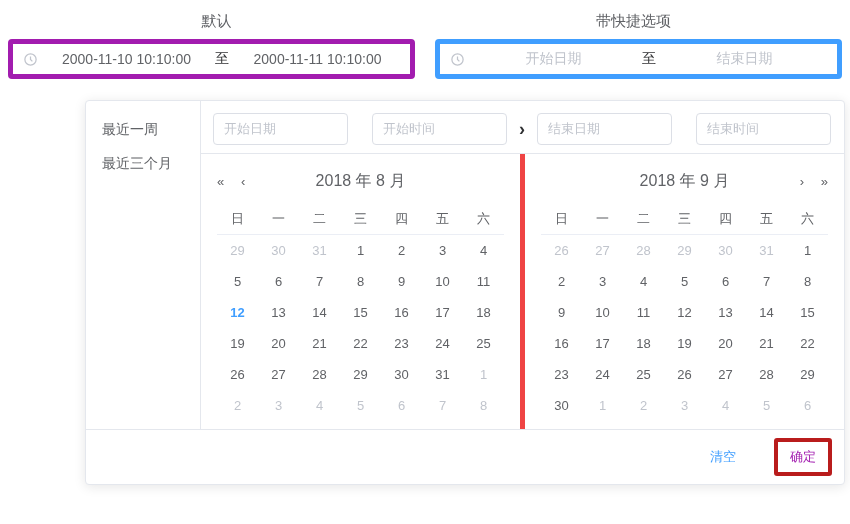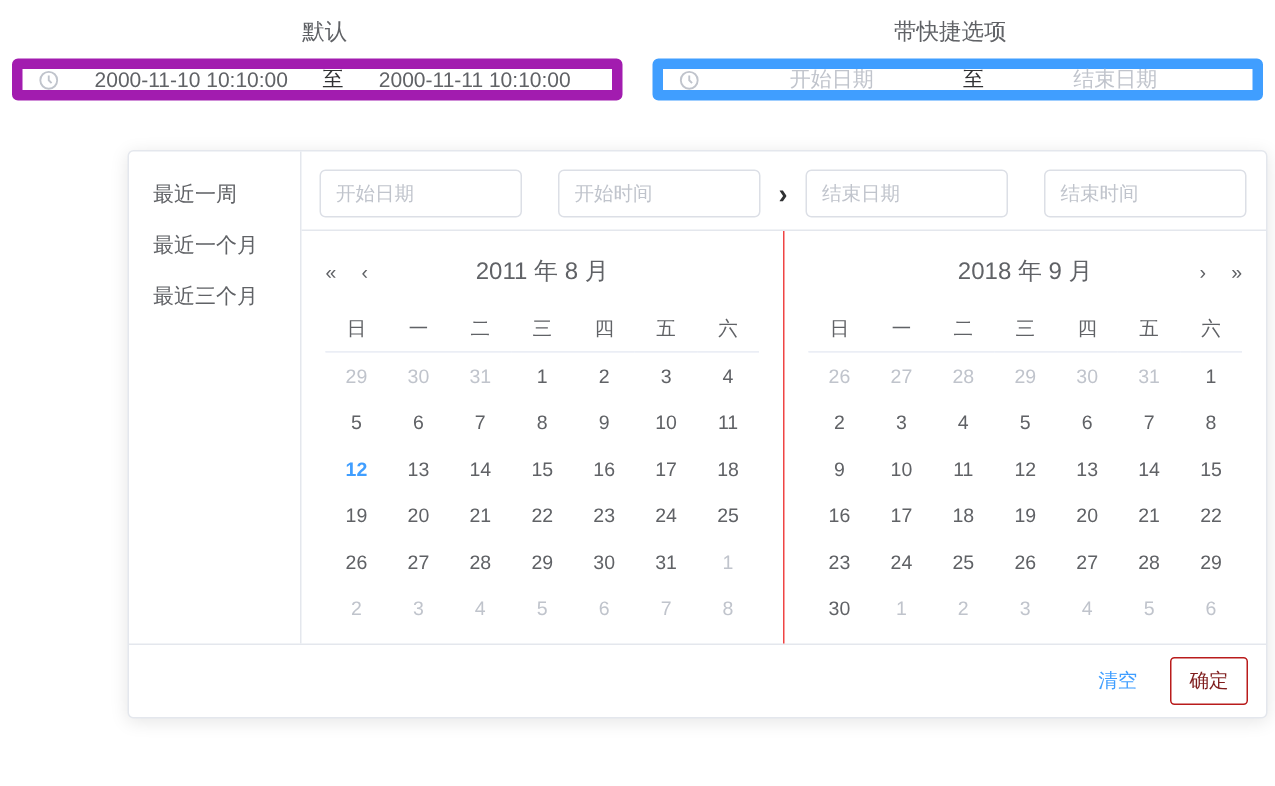--- a/index.html
+++ b/index.html
@@ -2,53 +2,53 @@
 <html><head>
 <meta charset="utf-8">
 <style>
 * { box-sizing: border-box; margin: 0; padding: 0; }
 body { font-family: -apple-system, BlinkMacSystemFont, "Segoe UI", sans-serif; font-size: 14px; color: #606266; background: #fff; }
 .container { width: 850px; height: 524px; position: relative; }
 .header-row { display: flex; padding: 0 8px; }
 .header-col { flex: 1; text-align: center; padding: 12px 0 8px; font-size: 15px; color: #606266; }
 .inputs-row { display: flex; gap: 20px; padding: 0 8px 12px; }
 .input-col { flex: 1; }
-.date-range-input { display: flex; align-items: center; border: 7px solid #a21caf; border-radius: 4px; height: 28px; padding: 0 10px; }
+.date-range-input { display: flex; align-items: center; border: 5px solid #a21caf; border-radius: 4px; height: 40px; padding: 0 10px; }
 .date-range-input.active { border-color: #409EFF; }
 .date-range-input .icon { color: #C0C4CC; margin-right: 6px; display:flex; align-items:center;}
 .date-range-input .val { flex: 1; text-align: center; color: #606266; font-size: 14px; }
 .date-range-input .placeholder { flex: 1; text-align: center; color: #C0C4CC; font-size: 14px; }
 .date-range-input .sep { color: #303133; padding: 0 6px; }
 .popup { position: absolute; top: 100px; left: 85px; width: 760px; background: #fff; border: 1px solid #E4E7ED; border-radius: 4px; box-shadow: 0 2px 12px rgba(0,0,0,0.1); }
 .popup-body { display: flex; }
 .sidebar { width: 115px; border-right: 1px solid #E4E7ED; padding: 12px 0; }
 .sidebar-item { padding: 8px 16px; font-size: 14px; color: #606266; cursor: pointer; }
 .main-panel { flex: 1; }
 .date-inputs-row { display: flex; align-items: center; padding: 12px 12px 8px; gap: 8px; }
 .mini-input { border: 1px solid #DCDFE6; border-radius: 4px; height: 32px; padding: 0 10px; font-size: 13px; color: #C0C4CC; display:flex; align-items:center; }
 .mini-input.wide { width: 135px; }
 .mini-input.narrow { width: 135px; margin-left: 16px; }
 .arrow-right { font-size: 18px; color: #303133; padding: 0 4px; font-weight:600;}
 .calendars { display: flex; border-top: 1px solid #E4E7ED; }
 .calendar { flex: 1; padding: 12px 16px 8px; }
-.calendar + .calendar { border-left: 1px solid #ef4444; }
+.calendar + .calendar { border-left: 5px solid #ef4444; }
 .cal-header { display: flex; align-items: center; justify-content: center; position: relative; height: 30px; margin-bottom: 8px; }
 .cal-header .nav { position: absolute; color: #606266; cursor: pointer; font-size: 13px; }
 .nav.prev-year { left: 0; } .nav.prev-month { left: 24px; }
 .nav.next-year { right: 0; } .nav.next-month { right: 24px; }
 .cal-title { font-size: 16px; color: #606266; }
 table.cal { width: 100%; border-collapse: collapse; table-layout: fixed; }
 table.cal th { font-weight: 400; color: #606266; font-size: 13px; padding: 6px 0; border-bottom: 1px solid #EBEEF5; }
 table.cal td { text-align: center; font-size: 13px; padding: 8px 0; color: #606266; cursor: pointer; }
 table.cal td.other { color: #C0C4CC; }
 table.cal td.today { color: #409EFF; font-weight: 600; }
 .popup-footer { border-top: 1px solid #E4E7ED; padding: 8px 12px; text-align: right; }
 .btn { display: inline-block; font-size: 13px; padding: 6px 12px; border-radius: 3px; cursor: pointer; }
 .btn.link { color: #409EFF; background: transparent; border: none; }
-.btn.default { color: #7f1d1d; border: 1px solid #b91c1c; background: #fff; margin-left: 6px; }
+.btn.default { color: #a21caf; border: 4px solid #b91c1c; background: #fff; margin-left: 22px; }
 svg { width: 15px; height: 15px; }
 </style>
 </head>
 <body>
 
 <div class="container">
   <div class="header-row">
     <div class="header-col">默认</div>
     <div class="header-col">带快捷选项</div>
   </div>
@@ -79,37 +79,36 @@
         <span class="sep">至</span>
         <span class="placeholder">结束日期</span>
       </div>
     </div>
   </div>
 
   <div class="popup">
     <div class="popup-body">
       <div class="sidebar" id="sidebar">
           <div class="sidebar-item">最近一周</div>
-          <div class="sidebar-item">最近一个月</div>
           <div class="sidebar-item">最近三个月</div>
         </div>
       <div class="main-panel">
         <div class="date-inputs-row">
           <div class="mini-input wide">开始日期</div>
           <div class="mini-input narrow">开始时间</div>
           <span class="arrow-right">›</span>
           <div class="mini-input wide">结束日期</div>
           <div class="mini-input narrow">结束时间</div>
         </div>
         <div class="calendars" id="calendars">
             <div class="calendar">
               <div class="cal-header">
                 <span class="nav prev-year">«</span>
                 <span class="nav prev-month">‹</span>
-                <span class="cal-title">2011 年 8 月</span>
+                <span class="cal-title">2018 年 8 月</span>
               </div>
               <table class="cal">
                 <thead>
                   <tr>
                     <th>日</th>
                     <th>一</th>
                     <th>二</th>
                     <th>三</th>
                     <th>四</th>
                     <th>五</th>

